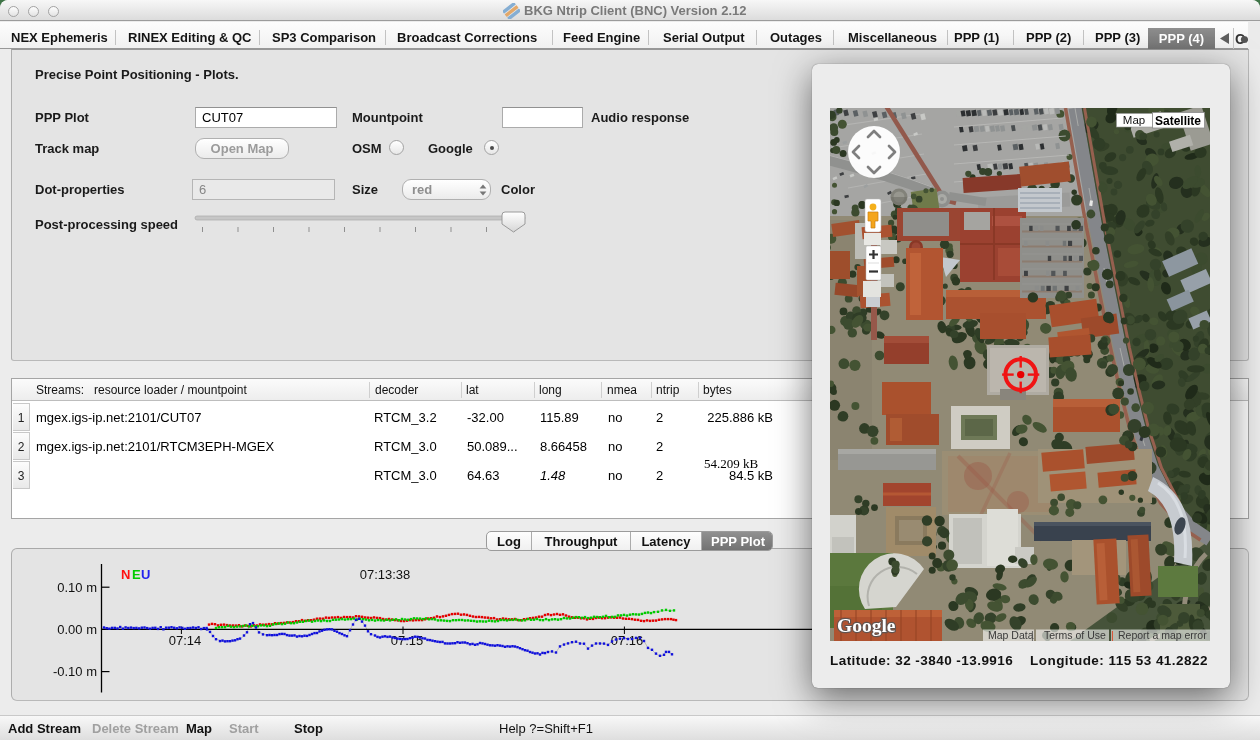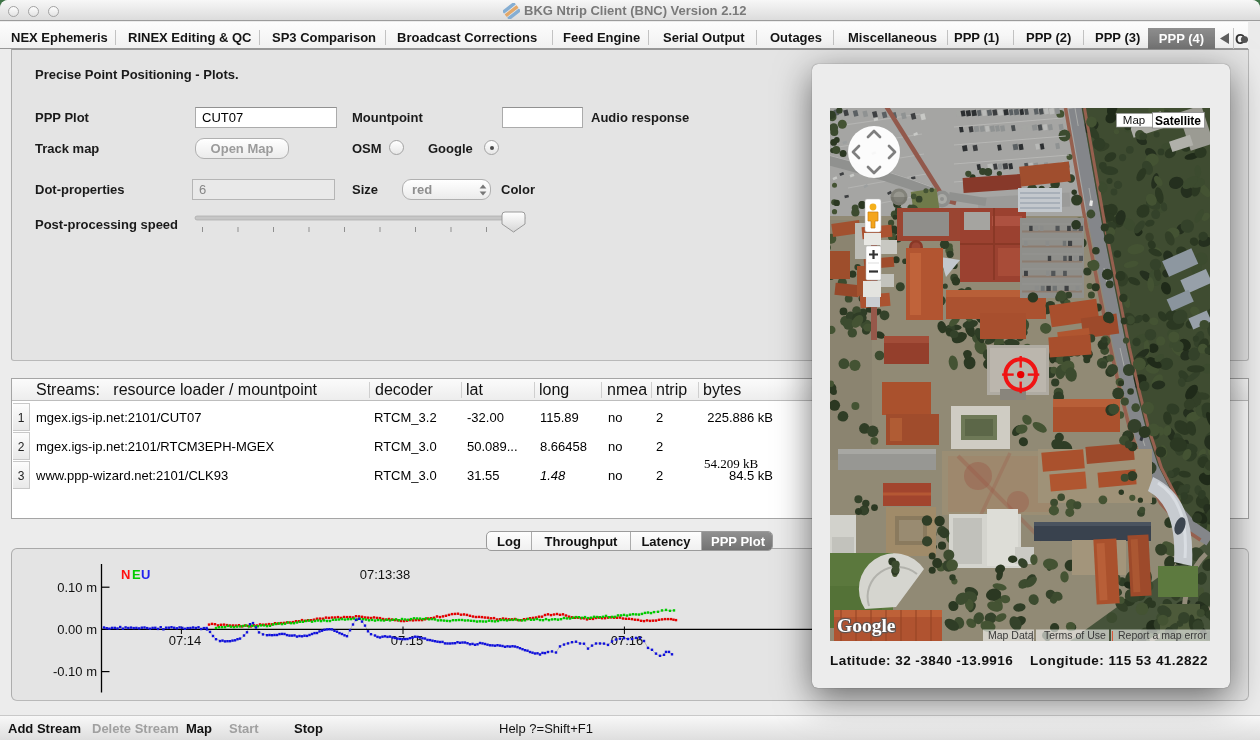--- a/index.html
+++ b/index.html
@@ -48,21 +48,21 @@
 .radio { position:absolute; width:15px; height:15px; border-radius:50%;
   border:1px solid #a3a3a3; background:linear-gradient(#ffffff,#e7e7e7); }
 .radio .dot { position:absolute; left:4.5px; top:4.5px; width:4px; height:4px;
   border-radius:50%; background:#4b4b4b; }
 
 
 #tbl { position:absolute; left:11px; top:329px; width:1238px; height:141px;
   background:#fff; border:1px solid #a5a5a5; }
 #tblhead { position:absolute; left:0; top:0; width:1236px; height:22px;
   background:linear-gradient(#fbfbfb,#ededed); border-bottom:1px solid #bdbdbd; }
-#tblhead span { position:absolute; top:0; height:24px; line-height:22px; font-size:16px; color:#111; white-space:nowrap;}
+#tblhead span { position:absolute; top:0; height:24px; line-height:22px; font-size:12px; color:#111; white-space:nowrap;}
 .hsep { position:absolute; top:3px; height:16px; width:1px; background:#cfcfcf; }
 .rownum { position:absolute; left:1px; width:17px; height:28px;
   background:linear-gradient(#fcfcfc,#e9e9e9); border:1px solid #c8c8c8; border-left:none;
   text-align:center; font-size:12px; color:#222; line-height:28px; }
 .cell { position:absolute; font-size:13px; color:#000; white-space:nowrap; height:29px; line-height:29px;}
 
 
 #segs { position:absolute; left:486px; top:482px; width:287px; height:20px;
   border:1px solid #9b9b9b; border-radius:5px; overflow:hidden; background:linear-gradient(#fdfdfd,#f0f0f0); }
 #segs .seg { position:absolute; top:0; height:20px; line-height:19px; text-align:center;
@@ -172,23 +172,22 @@
       <div class="cell" style="left:596px; top:24px;">no</div>
       <div class="cell" style="left:644px; top:24px;">2</div>
       <div class="cell" style="left:692px; top:24px; width:69px; text-align:right;">225.886 kB</div>
       <div class="cell" style="left:24px; top:53px;">mgex.igs-ip.net:2101/RTCM3EPH-MGEX</div>
       <div class="cell" style="left:362px; top:53px;">RTCM_3.0</div>
       <div class="cell" style="left:455px; top:53px;">50.089...</div>
       <div class="cell" style="left:528px; top:53px;">8.66458</div>
       <div class="cell" style="left:596px; top:53px;">no</div>
       <div class="cell" style="left:644px; top:53px;">2</div>
       <div class="cell" style="left:692px; top:70px; width:69px; text-align:left;font-family:Liberation Serif, serif;">54.209 kB</div>
-      <div class="cell" style="left:24px; top:82px;">www.ppp-wizard.net:2101/CLK93</div>
       <div class="cell" style="left:362px; top:82px;">RTCM_3.0</div>
-      <div class="cell" style="left:455px; top:82px;">31.55</div>
+      <div class="cell" style="left:455px; top:82px;">64.63</div>
       <div class="cell" style="left:528px; top:82px;font-style:italic;">1.48</div>
       <div class="cell" style="left:596px; top:82px;">no</div>
       <div class="cell" style="left:644px; top:82px;">2</div>
       <div class="cell" style="left:692px; top:82px; width:69px; text-align:right;">84.5 kB</div>
     </div>
 
     <div id="segs">
       <div class="seg" style="left:0; width:44px; border-left:none;">Log</div>
       <div class="seg" style="left:44px; width:99px;">Throughput</div>
       <div class="seg" style="left:143px; width:71px;">Latency</div>

